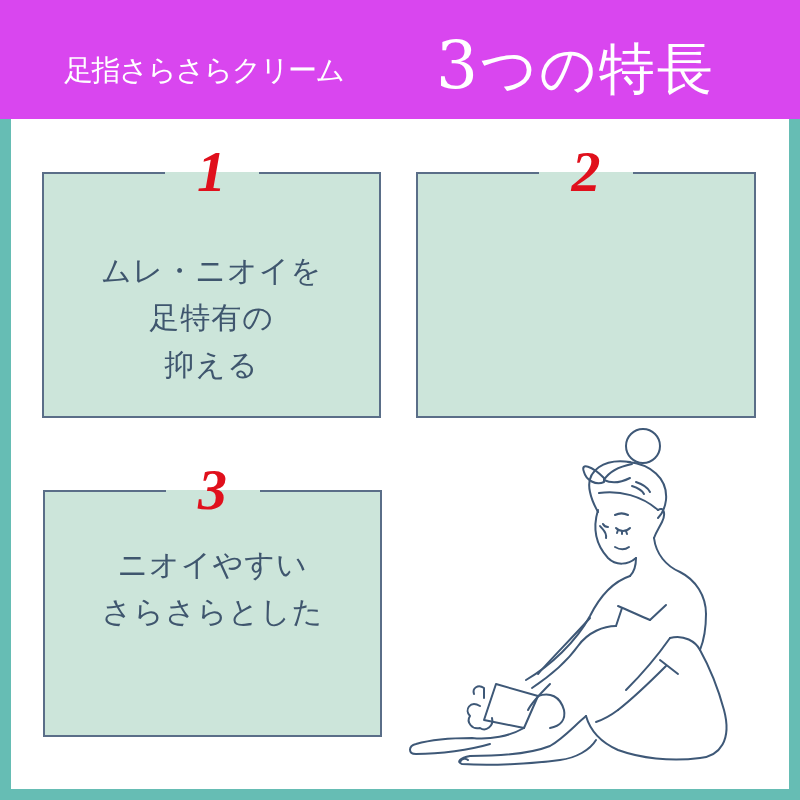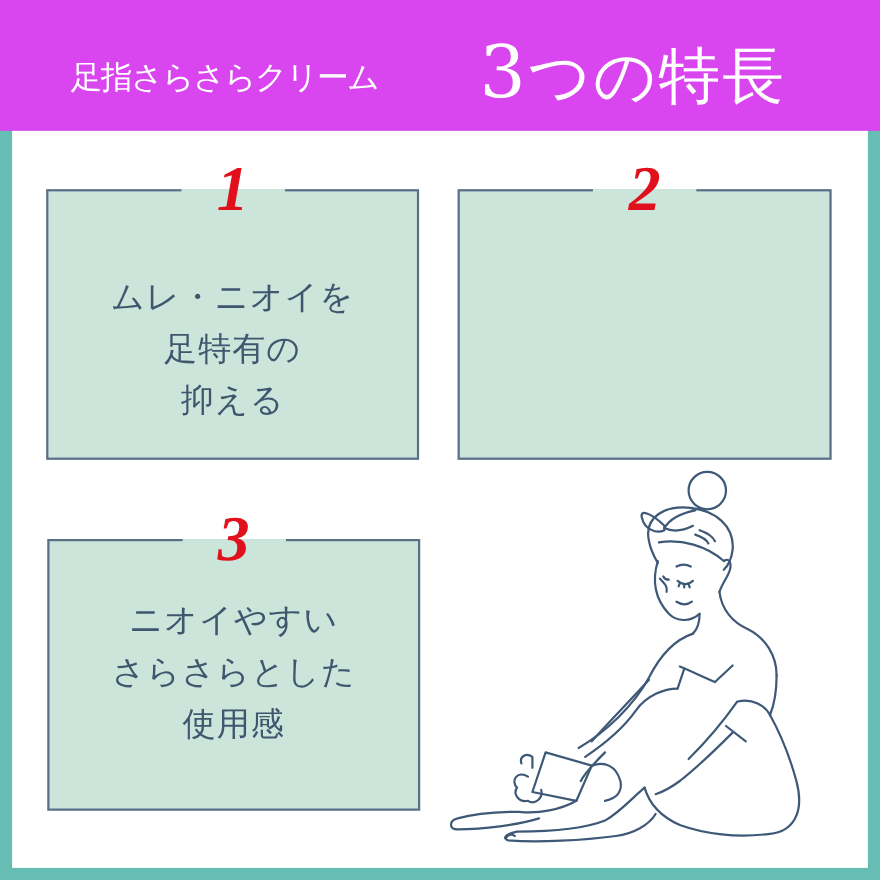--- a/index.html
+++ b/index.html
@@ -87,21 +87,20 @@
 
 <div class="feature-box" id="box2">
   <div class="num"><span>2</span></div>
 </div>
 
 <div class="feature-box" id="box3">
   <div class="num"><span>3</span></div>
   <div class="text">
     <div>ニオイやすい</div>
     <div>さらさらとした</div>
-    <div>使用感</div>
   </div>
 </div>
 
 <div class="illustration">
   <svg width="380" height="360" viewBox="0 0 380 360" fill="none" stroke="#3e5877" stroke-width="2" stroke-linecap="round" stroke-linejoin="round">
 
     <circle cx="243" cy="26" r="17"></circle>
 
     <path d="M230 42 C205 38 185 50 190 72 C192 82 196 88 198 92"></path>
     <path d="M228 42 C250 44 268 58 266 80 C265 88 262 94 258 98"></path>

